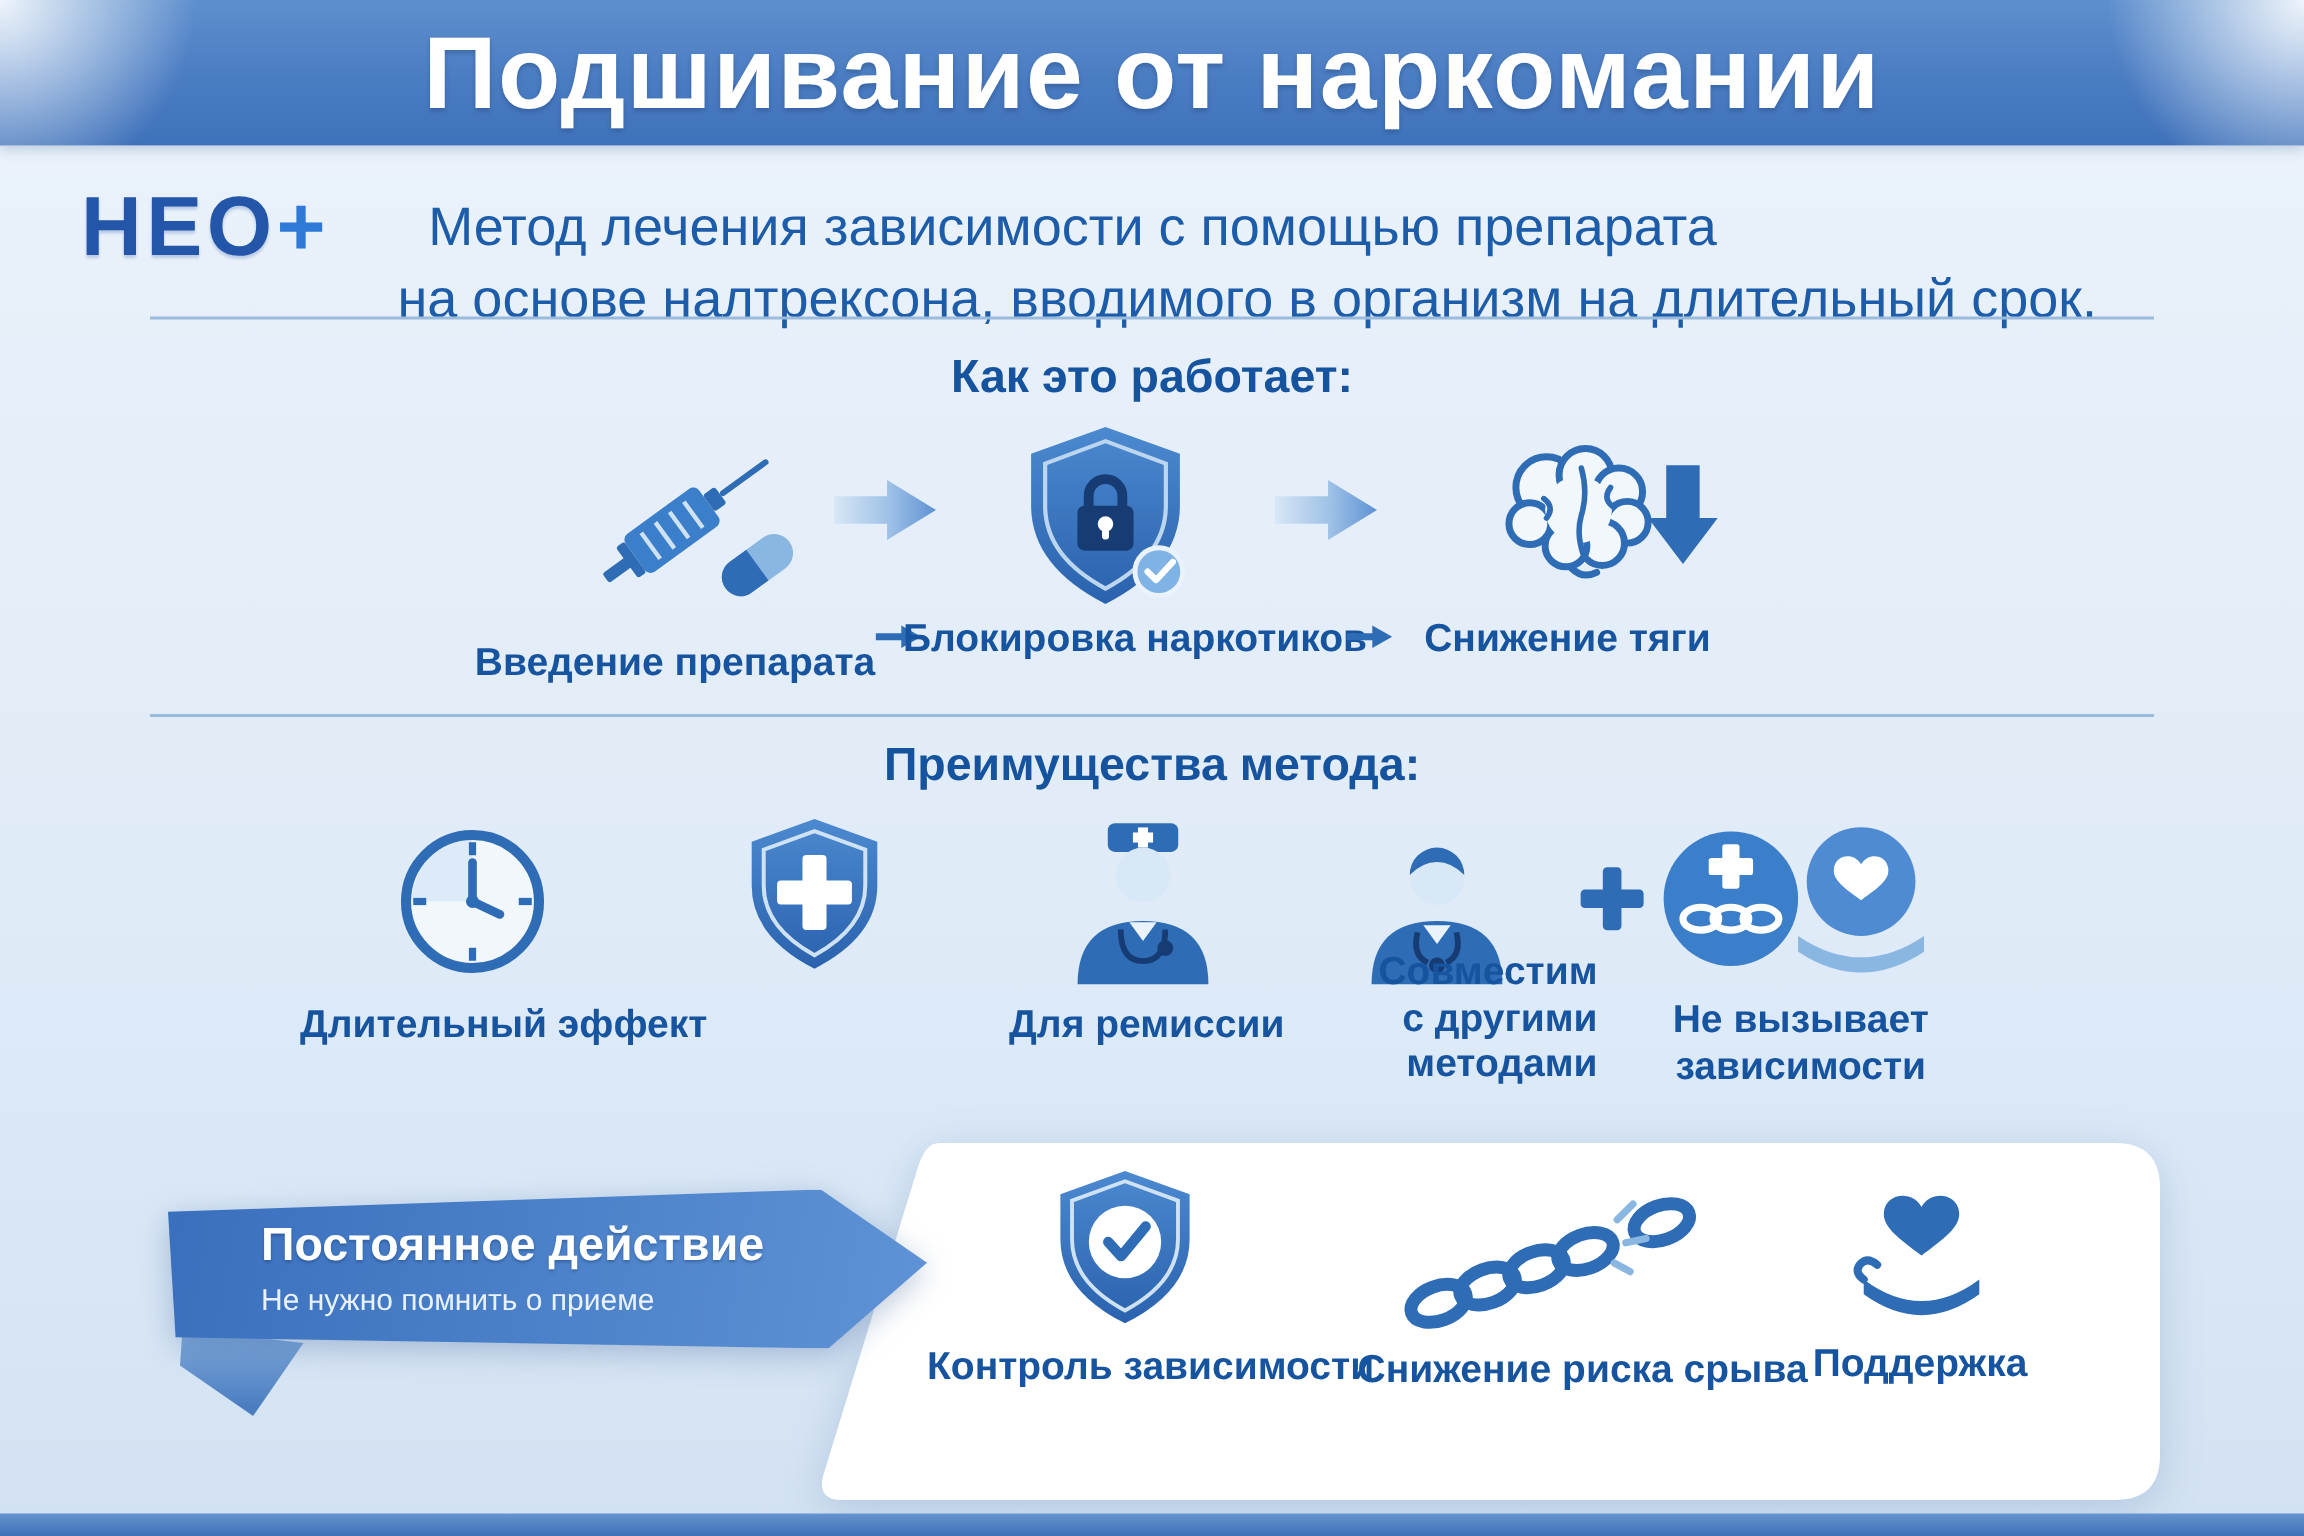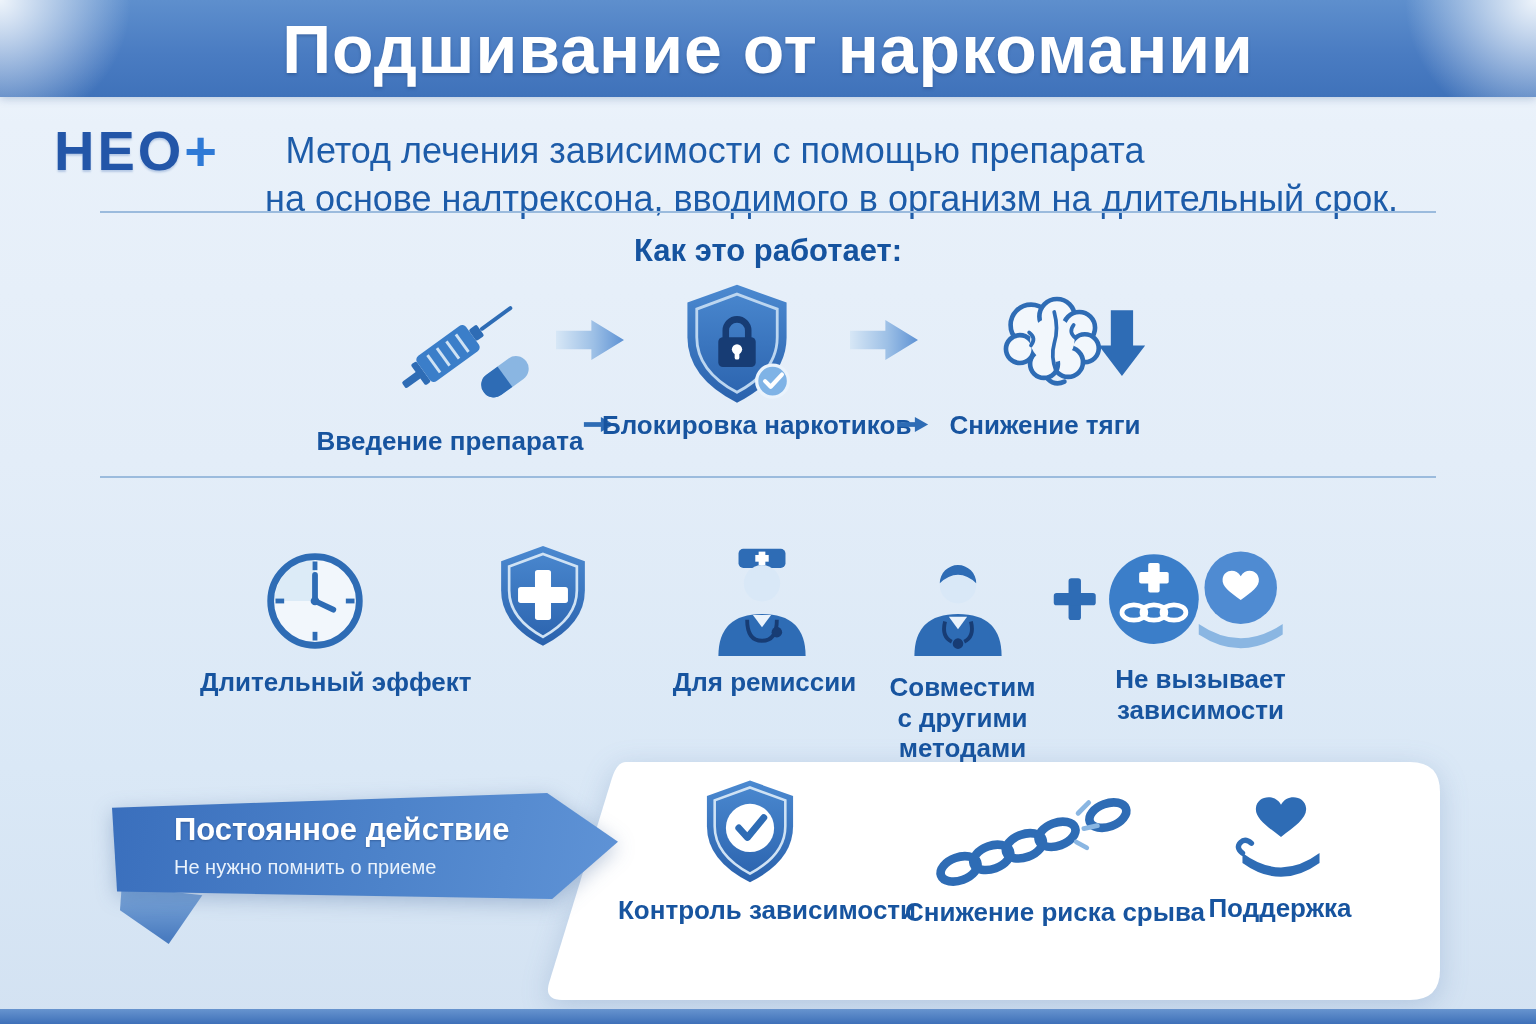--- a/index.html
+++ b/index.html
@@ -179,20 +179,21 @@
       <path d="M2 10 h19" stroke="#2e6cb5" stroke-width="5"></path>
       <path d="M20 2 l14 8 -14 8 z" fill="#2e6cb5"></path>
     </svg>
   </div>
   <div class="abs lbl" style="left:925px; top:410px; width:240px;">
     <div>Снижение тяги</div>
   </div>
 
   <div class="abs divider d2"></div>
 
+  <h2 class="abs sec-title t2">Преимущества метода:</h2>
 
   <div class="abs" style="left:262px; top:548px; width:106px; height:106px;">
     <svg viewBox="0 0 110 110" width="106" height="106">
       <circle cx="55" cy="55" r="46" fill="#f2f7fc"></circle>
       <path d="M55 55 L55 12 A43 43 0 0 0 13 55 Z" fill="#dcebf7"></path>
       <circle cx="55" cy="55" r="46" fill="none" stroke="#2e6cb5" stroke-width="7"></circle>
       <line x1="55" y1="14" x2="55" y2="23" stroke="#2e6cb5" stroke-width="5"></line>
       <line x1="55" y1="87" x2="55" y2="96" stroke="#2e6cb5" stroke-width="5"></line>
       <line x1="14" y1="55" x2="23" y2="55" stroke="#2e6cb5" stroke-width="5"></line>
       <line x1="87" y1="55" x2="96" y2="55" stroke="#2e6cb5" stroke-width="5"></line>
@@ -259,21 +260,21 @@
       <path d="M152 88 Q196 118 240 88 L240 99 Q196 128 152 99 Z" fill="#8ab6e2"></path>
     </svg>
   </div>
 
   <div class="abs lbl" style="left:200px; top:667px; width:230px;">
     <div>Длительный эффект</div>
   </div>
   <div class="abs lbl" style="left:662px; top:667px; width:205px;text-align:center;">
     <div>Для ремиссии</div>
   </div>
-  <div class="abs lbl" style="left:860px; top:672px; width:205px;">
+  <div class="abs lbl" style="left:860px; top:632px; width:205px;text-align:right;">
     <div>Совместим</div>
     <div>с другими</div>
     <div>методами</div>
   </div>
   <div class="abs lbl" style="left:1088px; top:664px; width:225px;">
     <div>Не вызывает</div>
     <div>зависимости</div>
   </div>
 
   <div class="abs panel-wrap">

